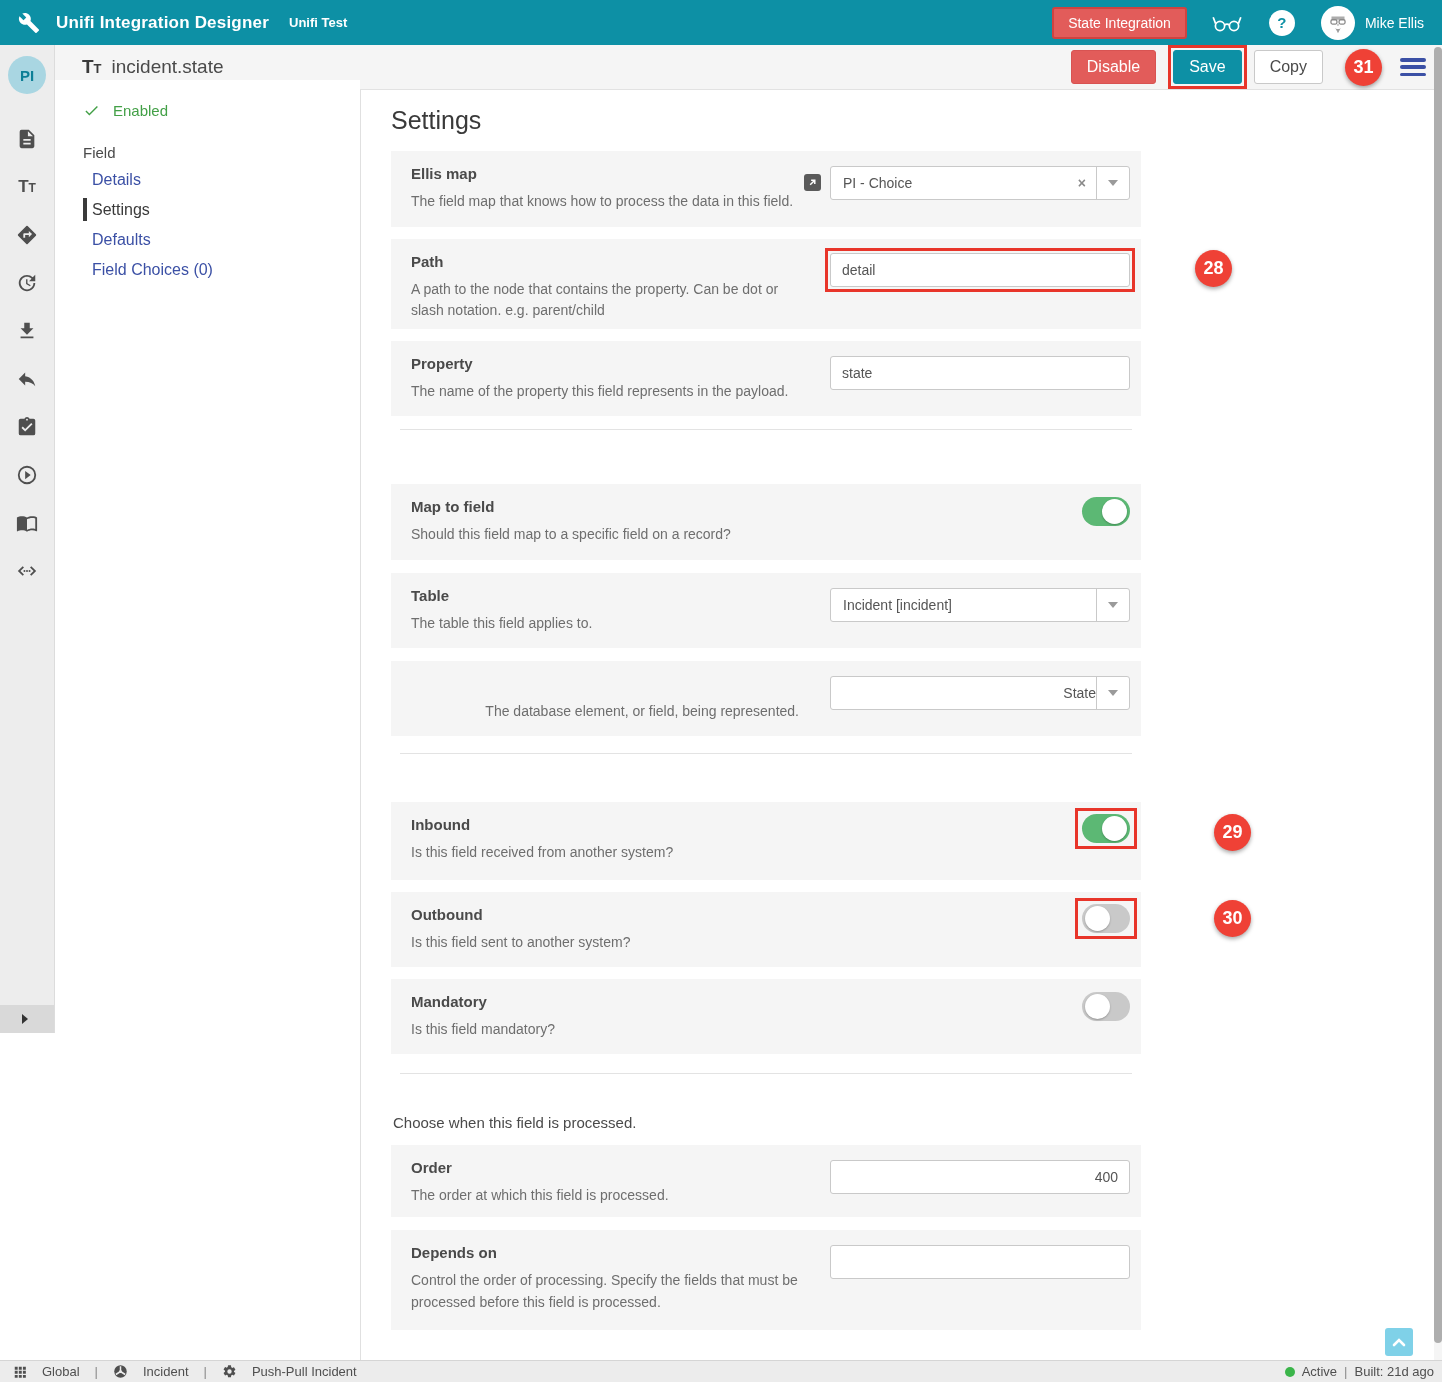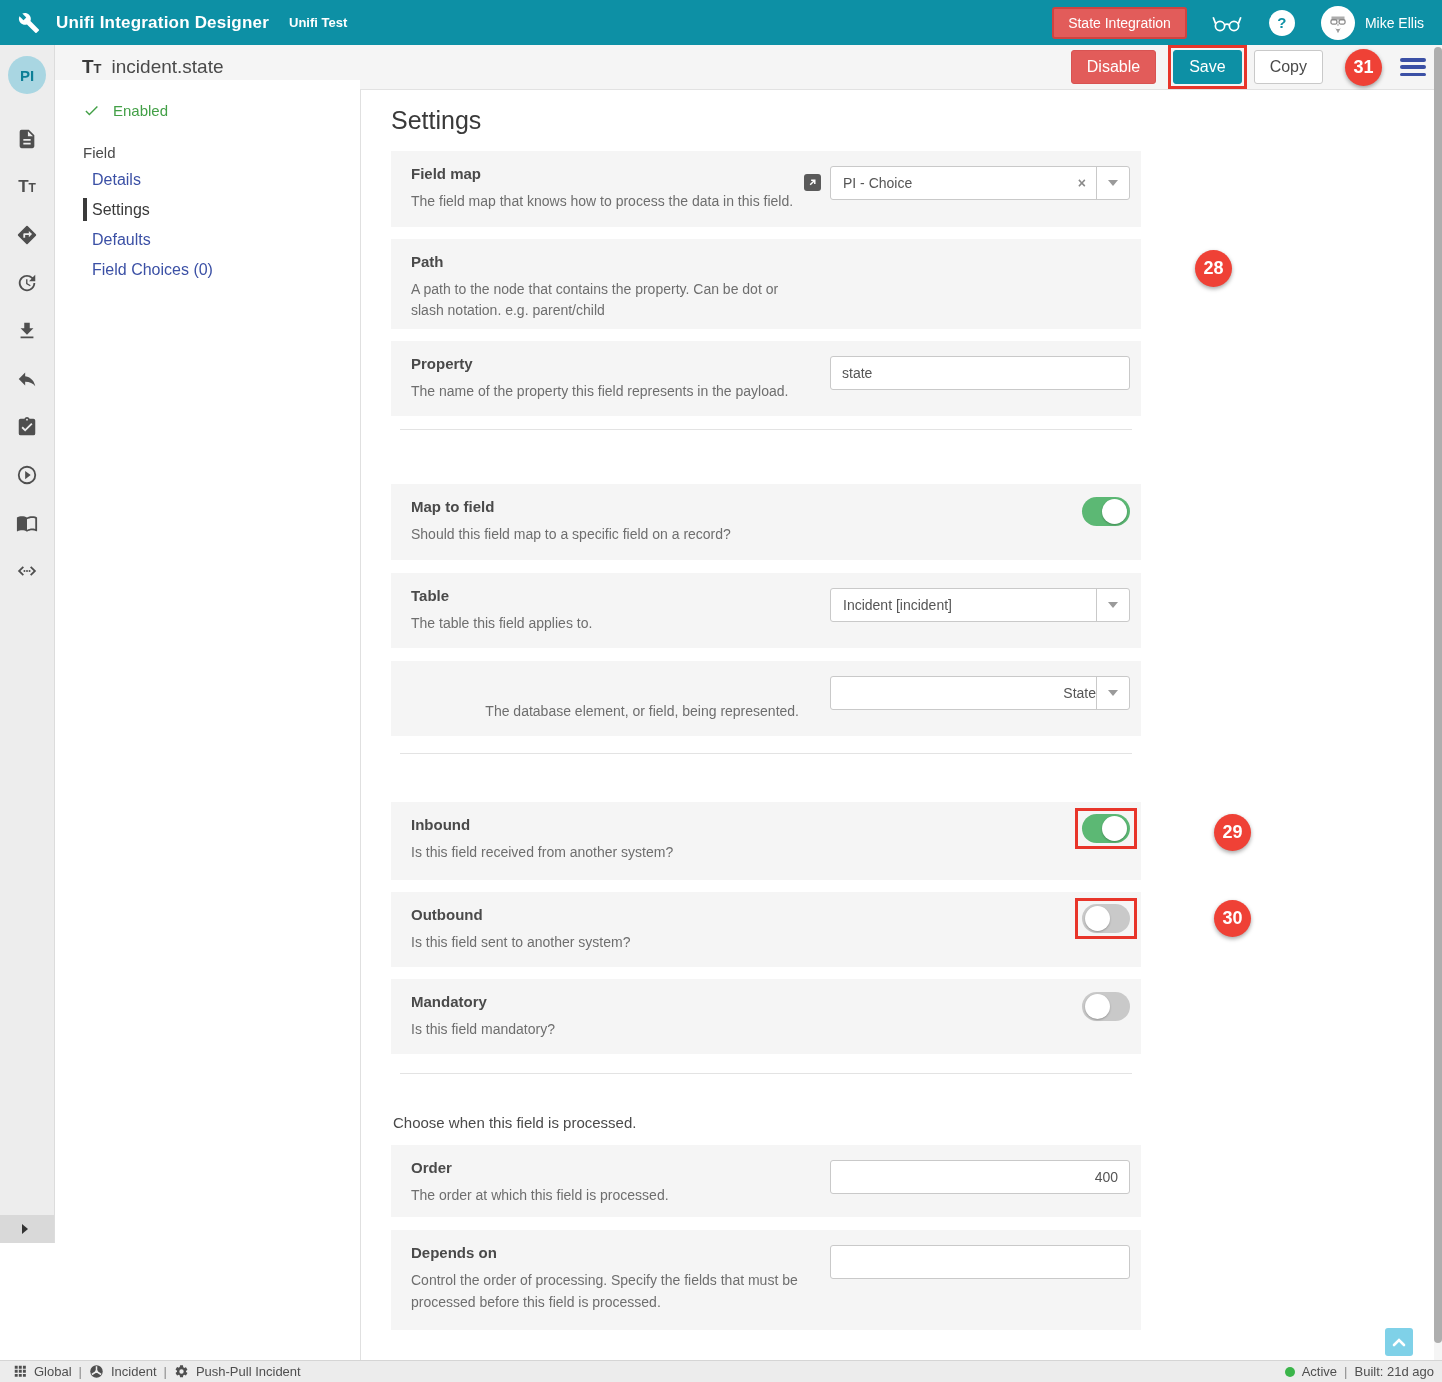--- a/index.html
+++ b/index.html
@@ -39,21 +39,21 @@
   .btn-copy { background:#fff; border-color:#c9c9c9; color:#4a4a4a; margin-left:3px; }
   .badge { width:37px; height:37px; border-radius:50%; background:#ef4136; color:#fff; font-size:18px;
            font-weight:bold; display:flex; align-items:center; justify-content:center;
            box-shadow:0 2px 4px rgba(0,0,0,.35); }
   .badge-31 { margin-left:22px; margin-right:18px; }
   .hamburger { width:26px; height:18px; display:flex; flex-direction:column; justify-content:space-between;
                margin-right:16px; cursor:pointer; }
   .hamburger span { display:block; height:3.5px; background:#3b50a5; border-radius:2px; }
 
   
-  .rail { position:absolute; left:0; top:45px; width:55px; height:1198px; background:#ededed;
+  .rail { position:absolute; left:0; top:45px; width:55px; height:988px; background:#ededed;
           border-right:1px solid #dcdcdc; display:flex; flex-direction:column; align-items:center; }
   .rail-avatar { width:38px; height:38px; border-radius:50%; background:#a9d6e2; color:#0d7f97;
                  font-weight:bold; font-size:15px; display:flex; align-items:center; justify-content:center;
                  margin-top:11px; }
   .rail-icons { display:flex; flex-direction:column; gap:26px; margin-top:34px; align-items:center; }
   .rail-icons svg { display:block; cursor:pointer; }
   .rail-tt { font-weight:bold; color:#4f4f4f; font-size:17px; cursor:pointer; line-height:22px; height:22px; }
   .rail-tt .small-t { font-size:12px; }
   .rail-collapse { position:absolute; bottom:0; left:0; width:54px; height:28px; background:#d9d9d9;
                    display:flex; align-items:center; cursor:pointer; }
@@ -103,21 +103,21 @@
 
   .ann-box { border:3px solid #e8352a; padding:2px; background:transparent; }
   .ann-box-toggle { border:3px solid #e8352a; padding:3px 4px; }
   .badge-abs { position:absolute; }
 
   .process-note { font-size:15px; color:#4a4a4a; margin:40px 0 14px 2px; }
 
   
   .footer { position:absolute; left:0; bottom:0; width:1442px; height:22px; background:#ececec;
             border-top:1px solid #d5d5d5; display:flex; align-items:center; font-size:13px; color:#4f4f4f; }
-  .footer .left { display:flex; align-items:flex-start; gap:7px; margin-left:13px; }
+  .footer .left { display:flex; align-items:flex-end; gap:15px; margin-left:13px; }
   .footer .right { margin-left:auto; margin-right:8px; display:flex; align-items:center; gap:7px; }
   .dot-active { width:10px; height:10px; border-radius:50%; background:#3bb54a; }
   .pipe { color:#8a8a8a; }
 
   
   .scrolltop { position:absolute; left:1385px; top:1328px; width:28px; height:28px; background:#7fd1e8;
                border-radius:3px; display:flex; align-items:center; justify-content:center; cursor:pointer; }
   .vscrollbar { position:absolute; right:0; top:45px; width:8px; height:1315px; background:#f5f5f5; }
   .vscrollbar .thumb { position:absolute; top:2px; left:0; width:8px; height:1296px; background:#aeaeae; border-radius:4px; }
 </style>
@@ -228,40 +228,43 @@
     <div class="nav-item">Details</div>
     <div class="nav-item active">Settings</div>
     <div class="nav-item">Defaults</div>
     <div class="nav-item">Field Choices (0)</div>
   </div>
 
   <div class="main">
     <div class="main-title">Settings</div>
 
     <div class="row">
-      <div class="lbl">Field map</div>
+      <div class="lbl">Ellis map</div>
       <div class="desc">The field map that knows how to process the data in this field.</div>
       <span class="launch">
         <svg width="11" height="11" viewBox="0 0 12 12" fill="none" stroke="#fff" stroke-width="1.6">
             <path d="M3.5 8.5 L8.5 3.5 M4.5 3.5 H8.5 V7.5"></path>
           </svg>
       </span>
       <div class="ctrl selectbox">
         <span class="val">PI - Choice</span>
         <span class="clear">×</span>
         <span class="dd">
             <span class="caret"></span>
           </span>
       </div>
     </div>
     <div class="gap12"></div>
 
     <div class="row" style="height:90px;">
       <div class="lbl">Path</div>
       <div class="desc">A path to the node that contains the property. Can be dot or slash notation. e.g. parent/child</div>
+      <div class="ctrl ann-box" style="top:9px; right:6px;">
+        <input class="textinput" value="detail" style="">
+      </div>
     </div>
     <div class="gap12"></div>
 
     <div class="row">
       <div class="lbl">Property</div>
       <div class="desc">The name of the property this field represents in the payload.</div>
       <input class="ctrl textinput" value="state" style="">
     </div>
 
     <hr class="divider" style="margin-top:13px;">

